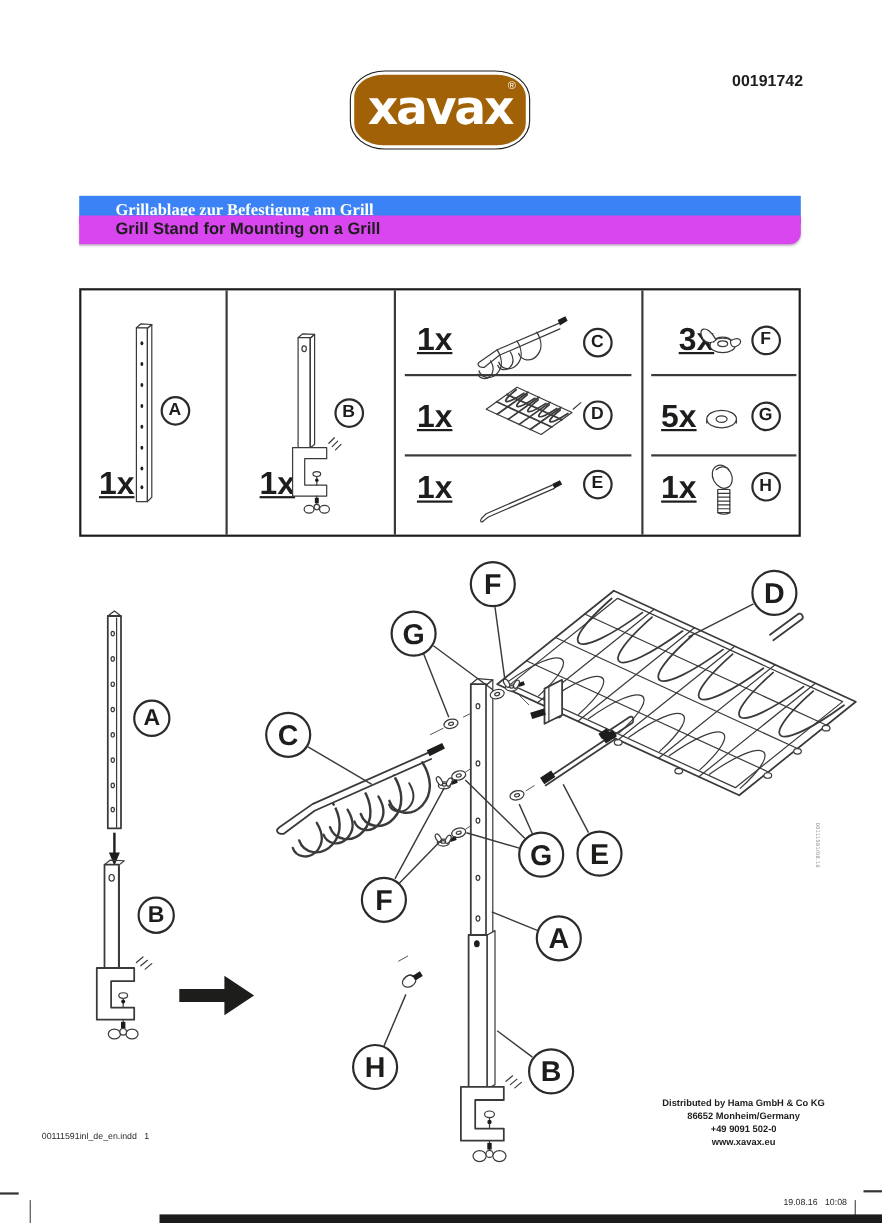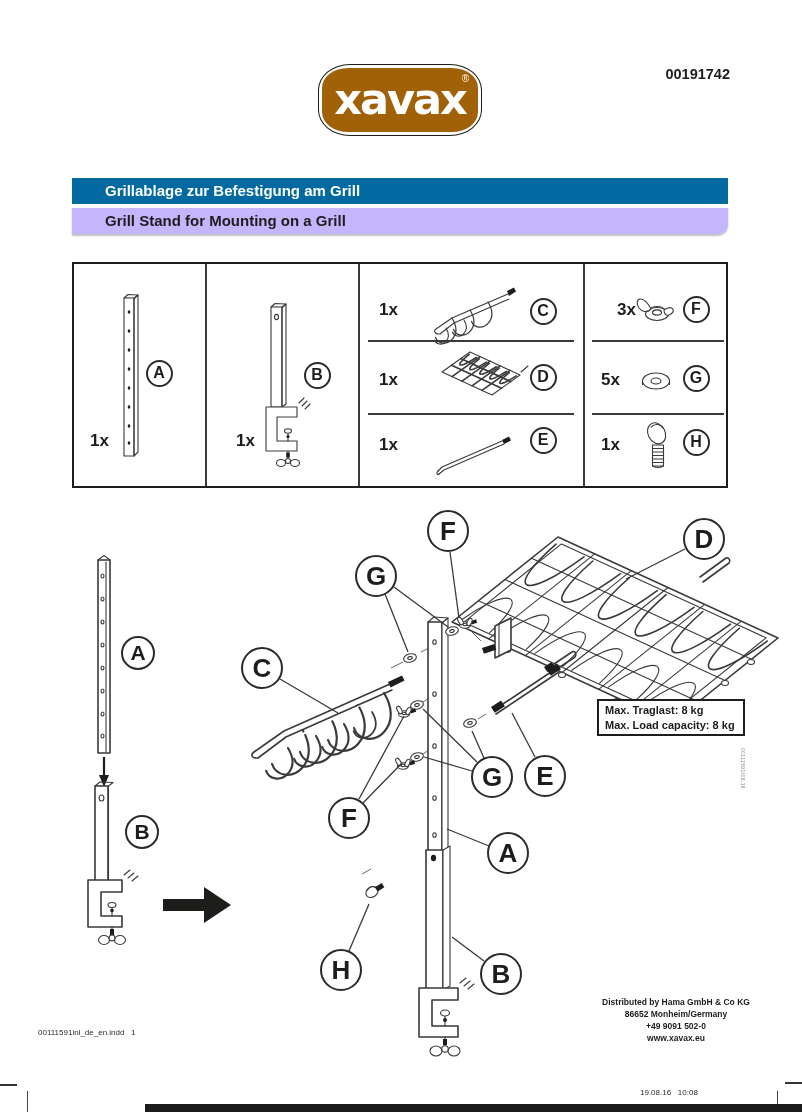--- a/index.html
+++ b/index.html
@@ -12,49 +12,49 @@
                 border-radius:32px/26px; background:#fff; padding:3px; box-sizing:border-box; }
   .logo-inner { position:relative; width:100%; height:100%; background:#a16207; border-radius:26px/20px; }
   .logo-text { position:absolute; left:0; right:0; top:0; bottom:0; display:flex; align-items:center; justify-content:center;
                font-family:"DejaVu Sans", sans-serif; font-weight:bold; font-size:43px; letter-spacing:-2px; color:#fff; padding-bottom:3px; }
   .logo-reg { position:absolute; top:5px; right:9px; font-size:10px; color:#fff; }
 
   .product-number { top:66px; right:72px; font-size:14.5px; font-weight:bold; }
 
   
   .bar { left:72px; width:656px; height:26px; line-height:26px; font-weight:bold; font-size:15px; padding-left:33px; box-sizing:border-box; }
-  .bar-de { top:178px; background:#0369a1; color:#ffffff; }
-  .bar-en { top:208px; background:#c4b5fd; color:#1d1d1b; border-radius:0 0 10px 0; box-shadow:0 1.5px 2px rgba(0,0,0,0.25); }
+  .bar-de { top:178px; background:#3b82f6; color:#ffffff;font-family:Liberation Serif, serif; }
+  .bar-en { top:196px; background:#d946ef; color:#1d1d1b; border-radius:0 0 10px 0; box-shadow:0 1.5px 2px rgba(0,0,0,0.25); }
 
   
   .parts-box { left:72px; top:262px; width:656px; height:226px; border:2.5px solid #1d1d1b; box-sizing:border-box; }
   .vdiv { position:absolute; top:0; bottom:0; width:1.5px; background:#3a3a3a; }
   .hdiv { position:absolute; height:1.5px; background:#3a3a3a; }
-  .qty { position:absolute; font-size:17px; font-weight:bold; color:#1d1d1b; line-height:25px; }
+  .qty { position:absolute; font-size:29px; font-weight:bold; color:#1d1d1b; line-height:25px;text-decoration:underline; }
 
   
   .lblc { position:absolute; border:2px solid #2b2b29; border-radius:50%; background:#fff;
           display:flex; align-items:center; justify-content:center; font-weight:bold; color:#1d1d1b; z-index:5; }
   .lblc.sm { width:23px; height:23px; font-size:16px; }
   .lblc.md { width:30px; height:30px; font-size:21px; }
   .lblc.lg { width:38px; height:38px; font-size:26px; }
 
   
   .max-box { left:597px; top:699px; width:148px; height:37px; border:2px solid #1d1d1b; background:#fff;
              box-sizing:border-box; padding:2px 0 0 6px; z-index:4; }
   .max-box div { font-size:11px; font-weight:bold; line-height:15px; white-space:nowrap; }
 
   
   .distrib { left:546px; top:996px; width:260px; text-align:center; font-size:8.5px; font-weight:bold; line-height:12px; color:#1d1d1b; }
 
   .print-code { left:740px; top:748px; writing-mode:vertical-rl; font-size:5px; letter-spacing:0.4px; color:#8a8a8a; }
 
   
   .foot-left { left:38px; top:1028px; font-size:8px; color:#2a2a2a; white-space:pre; }
-  .foot-right { left:640px; top:1088px; width:130px; text-align:left; font-size:8px; color:#2a2a2a; white-space:pre; }
+  .foot-right { left:640px; top:1088px; width:130px; text-align:right; font-size:8px; color:#2a2a2a; white-space:pre; }
   .tick { position:absolute; width:1px; height:21px; background:#444; top:1091px; }
   .cropmark { position:absolute; height:2px; background:#333; }
   .bottom-bar { left:145px; top:1104px; width:657px; height:8px; background:#1c1c1c; }
 
   
   svg.art { position:absolute; left:0; top:0; z-index:1; }
   .ln { fill:none; stroke:#3a3a3a; stroke-width:1.6; stroke-linecap:round; stroke-linejoin:round; }
   .thin { stroke-width:1.1; }
   .ld { stroke:#3a3a3a; stroke-width:1.3; }
   .axis { stroke:#555; stroke-width:0.9; }
@@ -359,24 +359,20 @@
   <div class="lblc lg" style="left:355px; top:555px;">G</div>
   <div class="lblc lg" style="left:241px; top:647px;">C</div>
   <div class="lblc lg" style="left:683px; top:518px;">D</div>
   <div class="lblc lg" style="left:524px; top:755px;">E</div>
   <div class="lblc lg" style="left:471px; top:756px;">G</div>
   <div class="lblc lg" style="left:328px; top:797px;">F</div>
   <div class="lblc lg" style="left:487px; top:832px;">A</div>
   <div class="lblc lg" style="left:320px; top:949px;">H</div>
   <div class="lblc lg" style="left:480px; top:953px;">B</div>
 
-  <div class="abs max-box">
-    <div>Max. Traglast: 8 kg</div>
-    <div>Max. Load capacity: 8 kg</div>
-  </div>
 
   <div class="abs print-code">00111591/08.16</div>
 
   <div class="abs distrib">
     <div>Distributed by Hama GmbH &amp; Co KG</div>
     <div>86652 Monheim/Germany</div>
     <div>+49 9091 502-0</div>
     <div>www.xavax.eu</div>
   </div>
 

